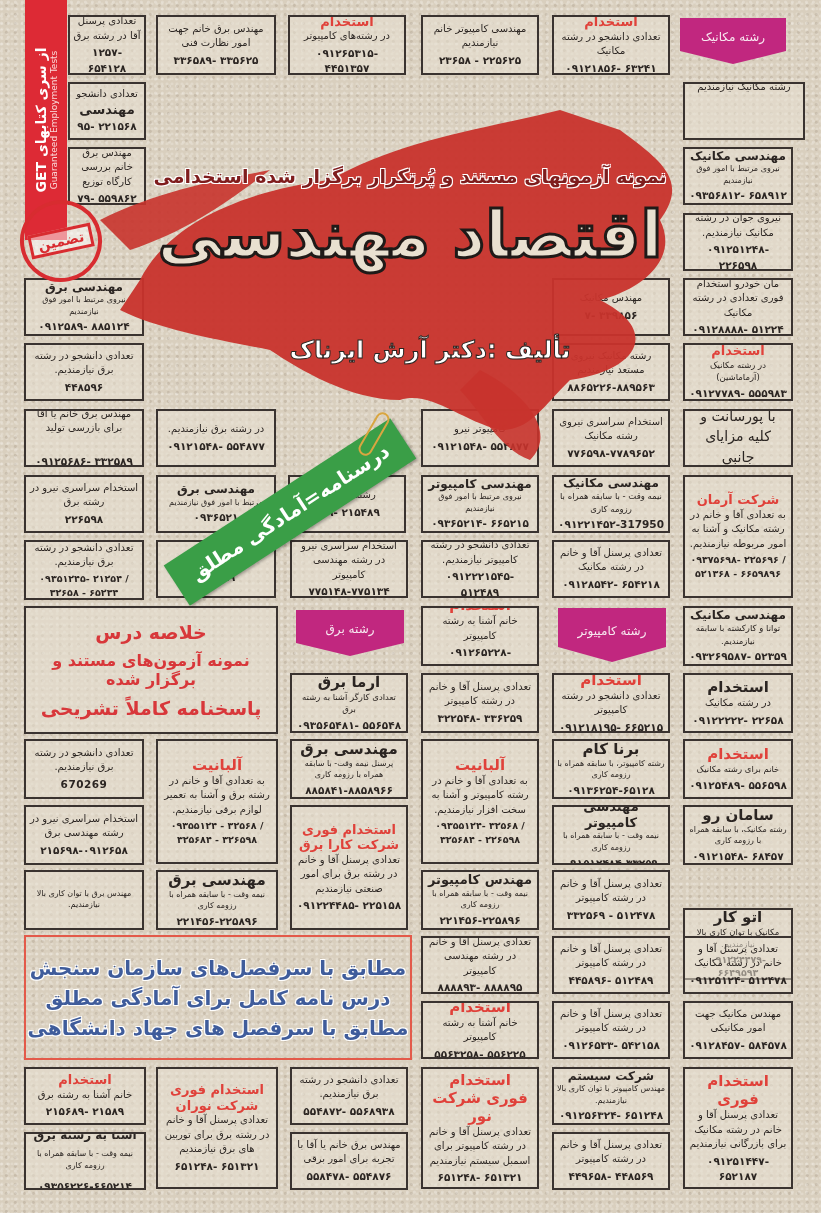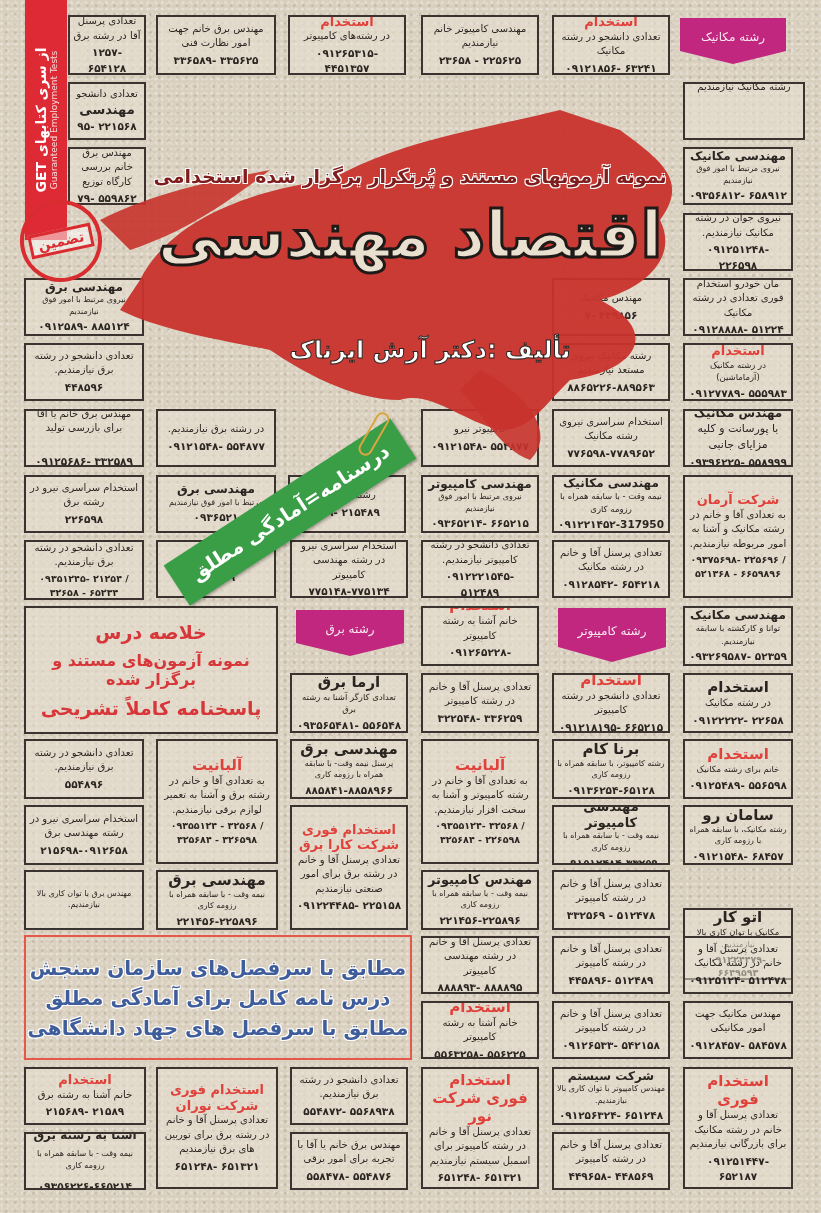--- a/index.html
+++ b/index.html
@@ -139,21 +139,21 @@
     <span class="tx">مان خودرو استخدام فوری تعدادی در رشته مکانیک</span>
     <span class="ph">۰۹۱۲۸۸۸۸- ۵۱۲۲۴</span>
   </div>
 <div class="card" style="left:683px;top:343px;width:110px;height:58px;">
     <span class="hd red" style="font-size:13px">استخدام</span>
     <span class="tx" style="font-size:8.5px">در رشته مکانیک (آرماماشین)</span>
     <span class="ph">۰۹۱۲۷۷۸۹- ۵۵۵۹۸۳</span>
   </div>
 <div class="card" style="left:683px;top:409px;width:110px;height:58px;">
     <span class="hd" style="font-size:12px">مهندس مکانیک</span>
-    <span class="tx" style="font-size:11px">با پورسانت و کلیه مزایای جانبی</span>
+    <span class="tx" style="font-size:14px">با پورسانت و کلیه مزایای جانبی</span>
     <span class="ph">۰۹۳۹۶۲۲۵- ۵۵۸۹۹۹</span>
   </div>
 <div class="card" style="left:683px;top:475px;width:110px;height:123px;">
     <span class="hd red" style="font-size:13px">شرکت آرمان</span>
     <span class="tx">به تعدادی آقا و خانم در رشته مکانیک و آشنا به امور مربوطه نیازمندیم.</span>
     <span class="ph" style="font-size:9.5px">۰۹۳۷۵۶۹۸- ۲۲۵۶۹۶ / ۵۲۱۳۶۸ - ۶۶۵۹۸۹۶</span>
   </div>
 <div class="card" style="left:683px;top:606px;width:110px;height:60px;">
     <span class="hd" style="font-size:12px">مهندسی مکانیک</span>
     <span class="tx" style="font-size:8.5px">توانا و کارکشته با سابقه نیازمندیم.</span>
@@ -393,21 +393,21 @@
     <span class="tx">به تعدادی آقا و خانم در رشته برق و آشنا به تعمیر لوازم برقی نیازمندیم.</span>
     <span class="ph" style="font-size:9.5px">۰۹۳۵۵۱۲۴ - ۳۲۵۶۸ / ۳۲۵۶۸۴ - ۳۲۶۵۹۸</span>
   </div>
 <div class="card" style="left:156px;top:870px;width:122px;height:60px;">
     <span class="hd">مهندسی برق</span>
     <span class="tx" style="font-size:8px">نیمه وقت - با سابقه همراه با رزومه کاری</span>
     <span class="ph">۲۲۱۴۵۶-۲۲۵۸۹۶</span>
   </div>
 <div class="card" style="left:24px;top:739px;width:120px;height:60px;">
     <span class="tx">تعدادی دانشجو در رشته برق نیازمندیم.</span>
-    <span class="ph">۵۵۴۸۹۶</span>
+    <span class="ph">670269</span>
   </div>
 <div class="card" style="left:24px;top:805px;width:120px;height:60px;">
     <span class="tx">استخدام سراسری نیرو در رشته مهندسی برق</span>
     <span class="ph">۲۱۵۶۹۸-۰۹۱۲۶۵۸</span>
   </div>
 <div class="card" style="left:24px;top:870px;width:120px;height:60px;gap:40px;">
     <span class="hd" style="font-size:13px">شرکت توان نیرو</span>
     <span class="tx" style="font-size:8px">مهندس برق با توان کاری بالا نیازمندیم.</span>
     <span class="ph">۰۹۱۲۴۵۸۹-۵۵۸۹۶۳</span>
   </div>

